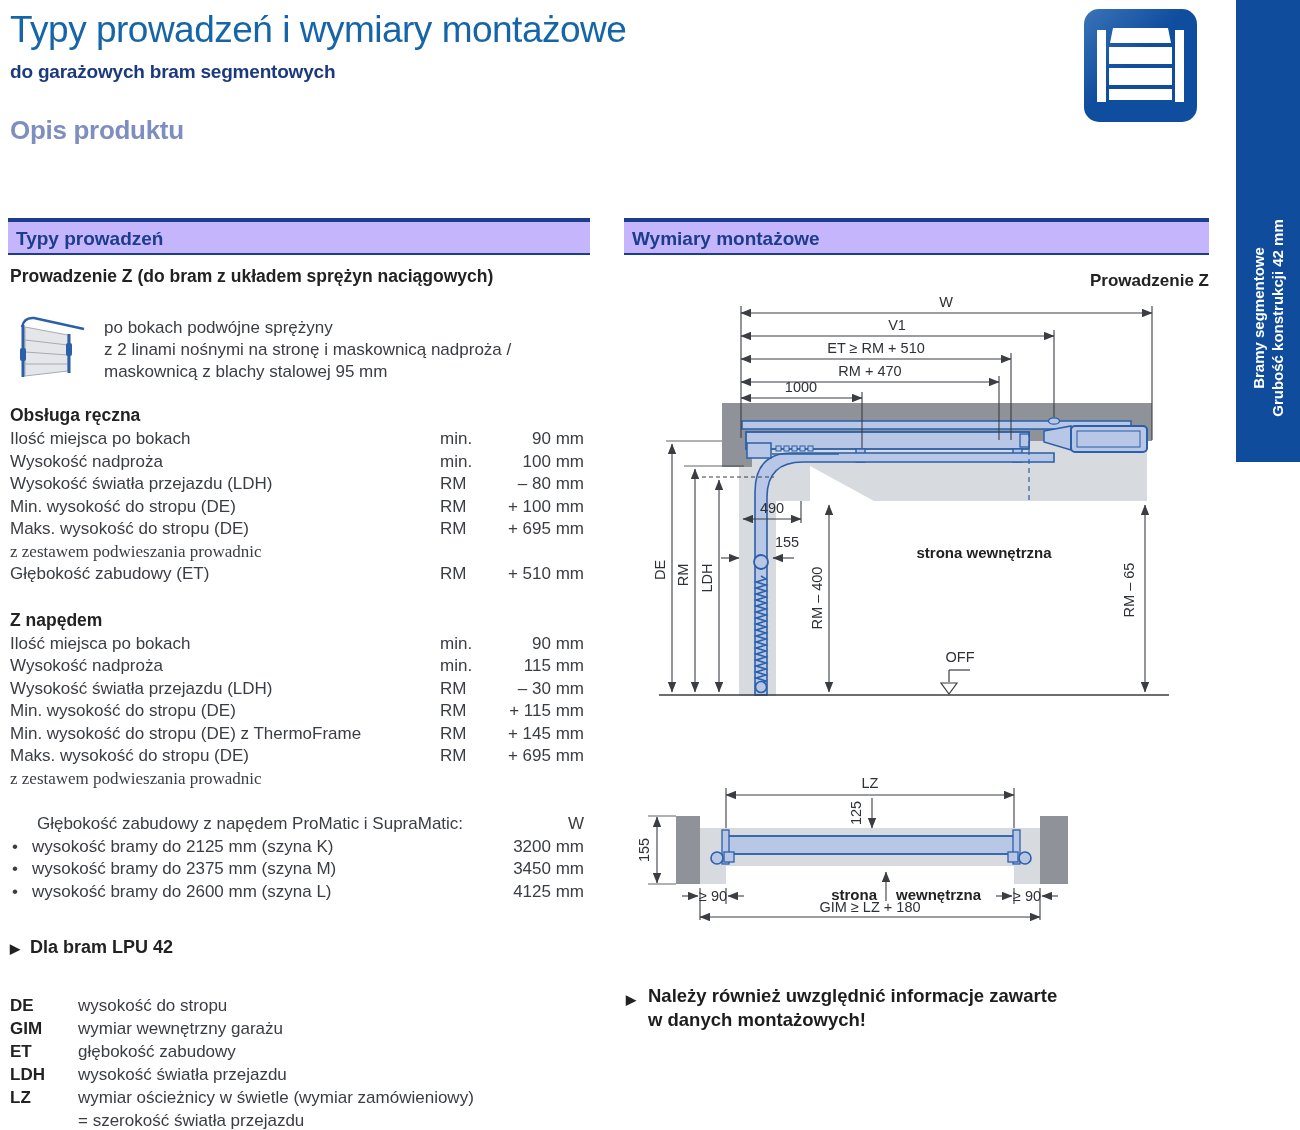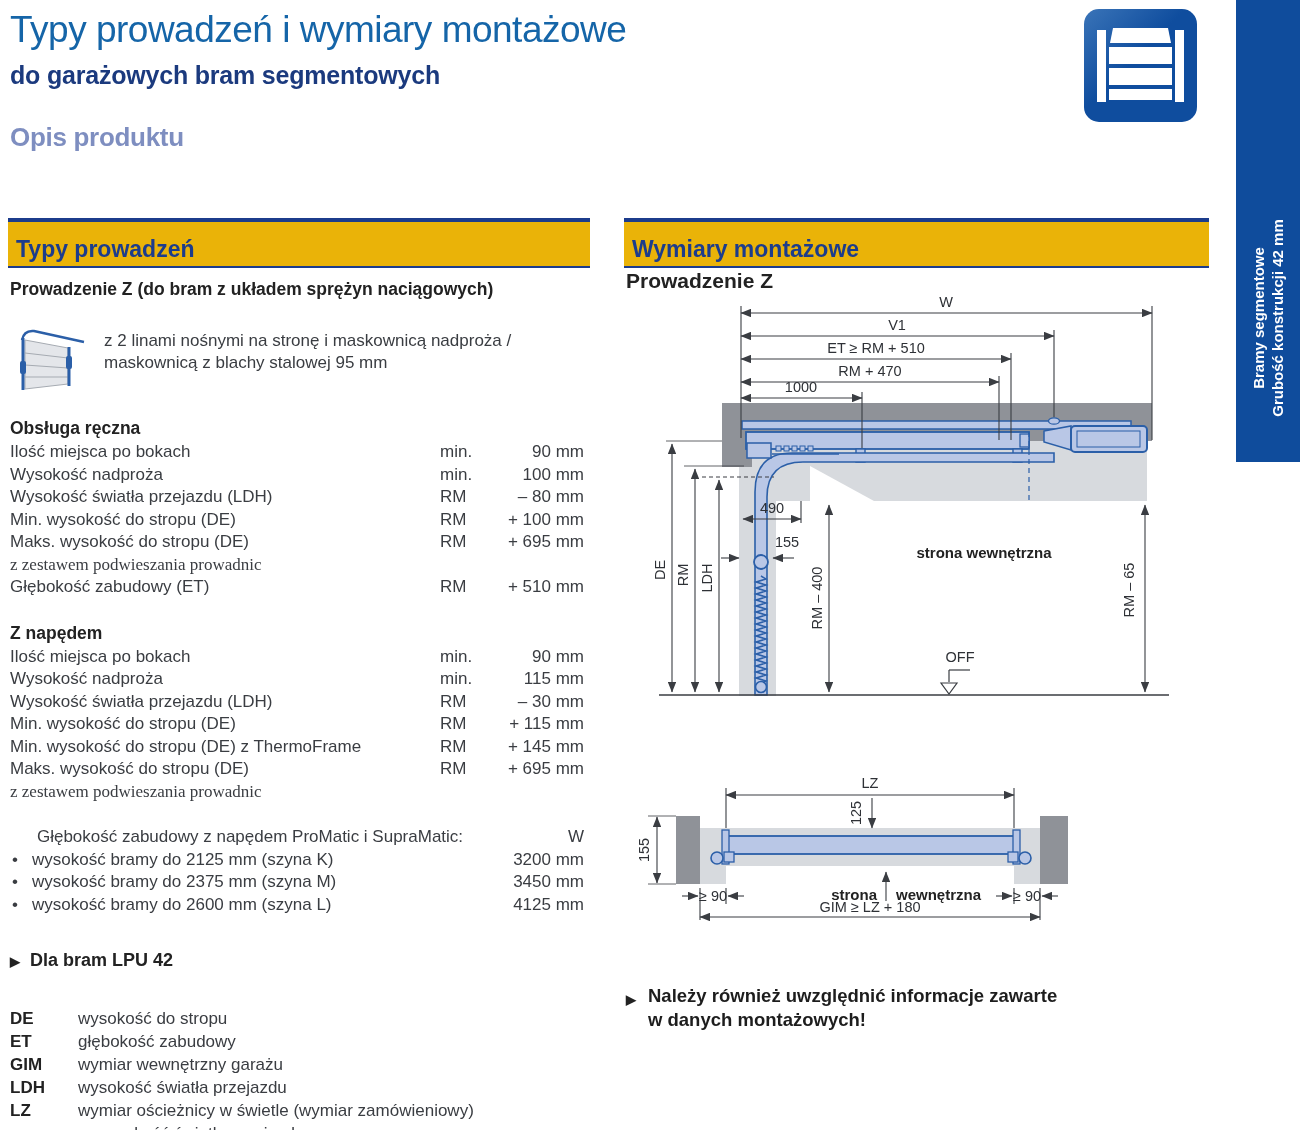--- a/index.html
+++ b/index.html
@@ -6,36 +6,36 @@
   html,body { background:#ffffff; }
   body {
     width:1300px; height:1130px; position:relative; overflow:hidden;
     font-family:"Liberation Sans", sans-serif; color:#3a3d42;
   }
   svg { font-family:"Liberation Sans", sans-serif; }
 
   
   .header { position:absolute; left:10px; top:10px; width:1050px; }
   .h1 { font-size:37px; font-weight:normal; color:#1565a8; letter-spacing:-0.5px; line-height:1.1; }
-  .h2 { font-size:25px; font-weight:bold; color:#1b3a7e; margin-top:10px; letter-spacing:-0.2px; }
+  .h2 { font-size:19px; font-weight:bold; color:#1b3a7e; margin-top:10px; letter-spacing:-0.2px; }
   .h3 { font-size:26px; font-weight:bold; color:#7e8ec0; margin-top:32px; letter-spacing:-0.3px; }
 
   .door-badge { position:absolute; left:1083px; top:8px; width:115px; height:115px; }
 
   
   .side-tab { position:absolute; right:0; top:0; width:64px; height:462px; background:#0f4c9c; }
   .side-tab-text {
     position:absolute; left:50%; top:318px; transform:translate(-50%,-50%) rotate(-90deg);
     white-space:nowrap; color:#ffffff; font-weight:bold; font-size:15px; line-height:19px; text-align:center;
   }
 
   
   .secbar {
-    background:#eab308; border-top:4px solid #1c3c8c; border-bottom:2px solid #1c3c8c;
-    font-weight:bold; color:#1c3c8c; font-size:23px; padding:14px 8px 3px;
+    background:#c4b5fd; border-top:4px solid #1c3c8c; border-bottom:2px solid #1c3c8c;
+    font-weight:bold; color:#1c3c8c; font-size:19px; padding:6px 8px 3px;
   }
 
   
   .col-left  { position:absolute; left:8px;  top:218px; width:582px; }
   .col-right { position:absolute; left:624px; top:218px; width:585px; height:900px; }
 
   .lead { font-size:17.5px; font-weight:bold; color:#222; margin:11px 0 0 2px; }
 
   .intro { display:flex; margin:26px 0 0 2px; }
   .intro-icon { width:82px; height:70px; flex:none; }
@@ -57,21 +57,21 @@
   .lpu { display:flex; align-items:baseline; margin:34px 0 0 2px; font-size:18px; font-weight:bold; color:#222; }
   .tri { font-size:13px; margin-right:10px; color:#222; }
 
   .legend { margin-top:36px; }
   .lg { display:flex; font-size:17px; line-height:23px; padding-left:2px; }
   .lg .code { width:68px; font-weight:bold; color:#222; }
   .lg .desc { flex:1; }
   .lg-cont { font-size:17px; line-height:23px; padding-left:70px; }
 
   
-  .lead-r { font-size:21px; font-weight:bold; color:#222; margin:1px 0 0 2px; }
+  .lead-r { font-size:17px; font-weight:bold; color:#222; margin:16px 0 0 2px;text-align:right; }
   .diagram1 { position:absolute; left:0; top:72px; }
   .diagram2 { position:absolute; left:10px; top:552px; }
   .note { position:absolute; left:2px; top:766px; display:flex; font-size:18.5px; font-weight:bold; color:#1d1d1d; line-height:24px; }
   .note .tri { font-size:13px; margin-top:4px; }
 
   .dimtext { fill:#2e3136; font-size:14.5px; }
   .boldlbl { fill:#222; font-size:15px; font-weight:bold; }
 </style>
 </head>
 <body>
@@ -119,20 +119,21 @@
         <line x1="15" y1="39" x2="58" y2="42" stroke="#a6abb2" stroke-width="1"></line>
         <line x1="15" y1="51" x2="58" y2="51" stroke="#a6abb2" stroke-width="1"></line>
         <path d="M13,12 L13,64" stroke="#2b5fa8" stroke-width="3" fill="none"></path>
         <path d="M59,21 L59,60" stroke="#2b5fa8" stroke-width="3" fill="none"></path>
         <rect x="10" y="35" width="6" height="13" rx="2" fill="#2b5fa8"></rect>
         <rect x="56" y="30" width="6" height="13" rx="2" fill="#2b5fa8"></rect>
         <path d="M12,14 Q14,4 24,5 L74,16" stroke="#2b5fa8" stroke-width="2.5" fill="none"></path>
       </svg>
     </div>
     <div class="intro-text">
+      <div>po bokach podwójne sprężyny</div>
       <div>z 2 linami nośnymi na stronę i maskownicą nadproża /</div>
       <div>maskownicą z blachy stalowej 95 mm</div>
     </div>
   </div>
 
   <div class="subhead">Obsługa ręczna</div>
   <div class="row">
       <div class="lbl">Ilość miejsca po bokach</div>
       <div class="c1">min.</div>
       <div class="c2">90 mm</div>
@@ -223,26 +224,26 @@
     <span class="tri">▶</span>
     <span>Dla bram LPU 42</span>
   </div>
 
   <div class="legend">
     <div class="lg">
         <div class="code">DE</div>
         <div class="desc">wysokość do stropu</div>
       </div>
     <div class="lg">
+        <div class="code">GIM</div>
+        <div class="desc">wymiar wewnętrzny garażu</div>
+      </div>
+    <div class="lg">
         <div class="code">ET</div>
         <div class="desc">głębokość zabudowy</div>
-      </div>
-    <div class="lg">
-        <div class="code">GIM</div>
-        <div class="desc">wymiar wewnętrzny garażu</div>
       </div>
     <div class="lg">
         <div class="code">LDH</div>
         <div class="desc">wysokość światła przejazdu</div>
       </div>
     <div class="lg">
         <div class="code">LZ</div>
         <div class="desc">wymiar ościeżnicy w świetle (wymiar zamówieniowy)</div>
       </div>
     <div class="lg-cont">= szerokość światła przejazdu</div>

